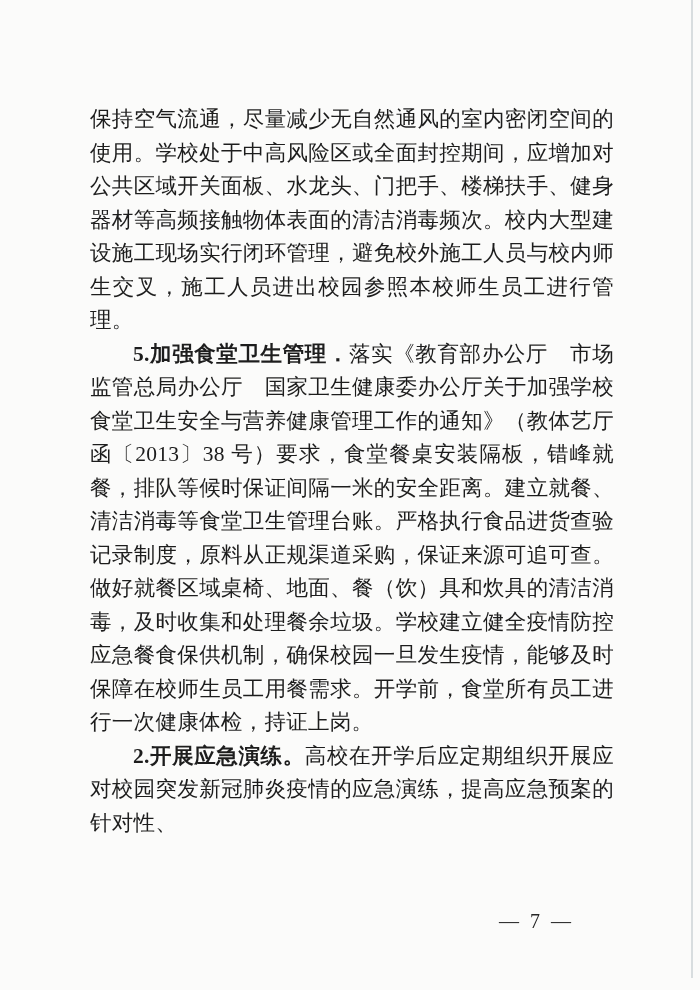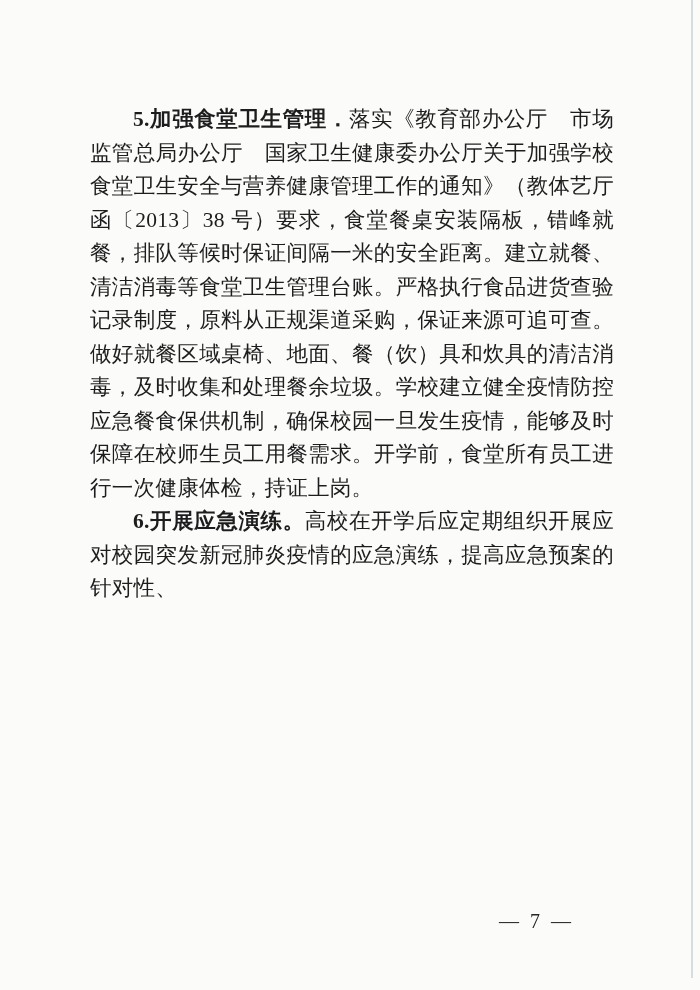--- a/index.html
+++ b/index.html
@@ -63,23 +63,24 @@
 </style>
 </head>
 <body>
 
 <div class="page">
 
   <div class="scan-edge-line"></div>
 
   <main class="text-block">
 
+    <p class="para continues"><span>保持空气流通，尽量减少无自然通风的室内密闭空间的使用。学校处于中高风险区或全面封控期间，应增加对公共区域开关面板、水龙头、门把手、楼梯扶手、健身器材等高频接触物体表面的清洁消毒频次。校内大型建设施工现场实行闭环管理，避免校外施工人员与校内师生交叉，施工人员进出校园参照本校师生员工进行管理。</span></p>
 
     <p class="para"><strong>5.加强食堂卫生管理．</strong><span>落实《教育部办公厅　市场监管总局办公厅　国家卫生健康委办公厅关于加强学校食堂卫生安全与营养健康管理工作的通知》（教体艺厅函〔2013〕38 号）要求，食堂餐桌安装隔板，错峰就餐，排队等候时保证间隔一米的安全距离。建立就餐、清洁消毒等食堂卫生管理台账。严格执行食品进货查验记录制度，原料从正规渠道采购，保证来源可追可查。做好就餐区域桌椅、地面、餐（饮）具和炊具的清洁消毒，及时收集和处理餐余垃圾。学校建立健全疫情防控应急餐食保供机制，确保校园一旦发生疫情，能够及时保障在校师生员工用餐需求。开学前，食堂所有员工进行一次健康体检，持证上岗。</span></p>
 
 
-    <p class="para"><strong>6.开展应急演练。</strong><span>高校在开学后应定期组织开展应对校园突发新冠肺炎疫情的应急演练，提高应急预案的针对性、</span></p>
+    <p class="para"><strong>2.开展应急演练。</strong><span>高校在开学后应定期组织开展应对校园突发新冠肺炎疫情的应急演练，提高应急预案的针对性、</span></p>
 
   </main>
 
   <div class="footer">— 7 —</div>
 
 </div>
 
 </body></html>

